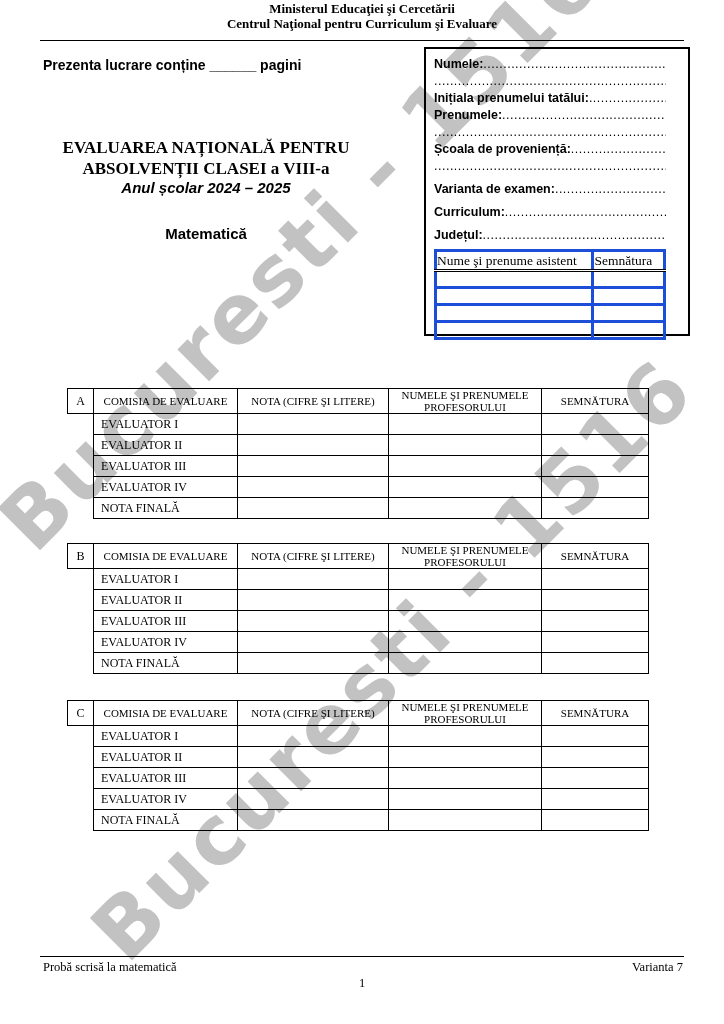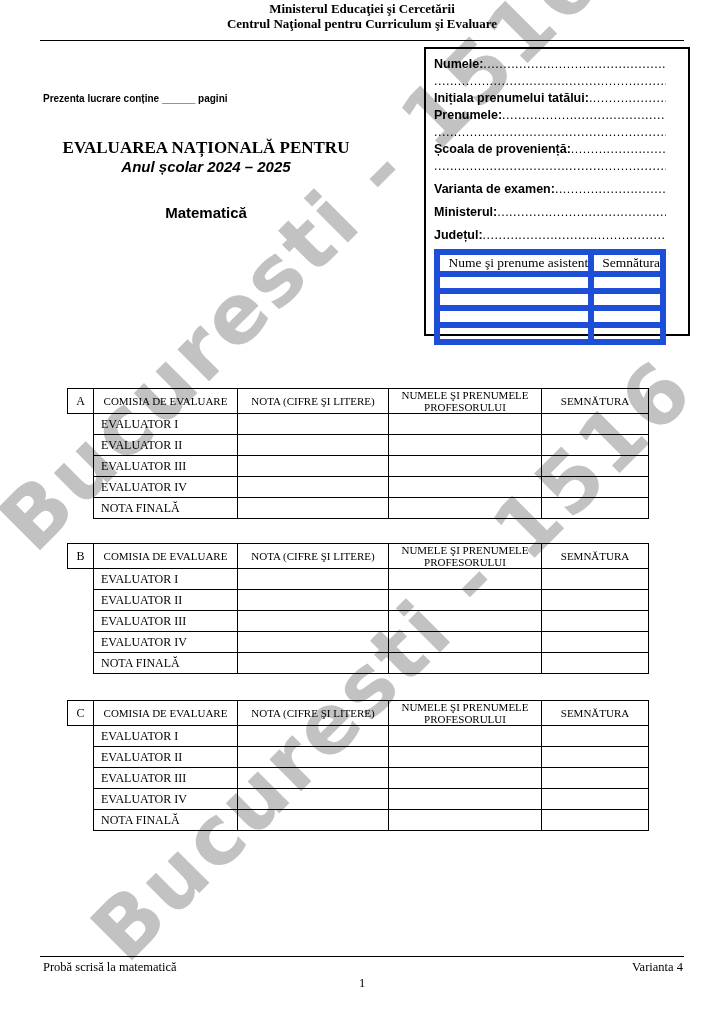--- a/index.html
+++ b/index.html
@@ -17,38 +17,38 @@
     user-select:none;
   }
   .wm-1 { left:300px; top:250px; }
   .wm-2 { left:392px; top:660px; }
   .layer { position:absolute; inset:0; z-index:1; }
   
   .ministry { position:absolute; top:1px; left:0; width:100%; text-align:center;
               font-size:13px; line-height:15px;font-weight:bold; }
   .top-rule { position:absolute; top:40px; left:40px; width:644px; border-top:1.5px solid #000; }
   .intro { position:absolute; top:57px; left:43px;
-           font-family:"Liberation Sans", sans-serif; font-weight:bold; font-size:10px;margin-top:36px; }
+           font-family:"Liberation Sans", sans-serif; font-weight:bold; font-size:14px; }
   
   .title-block { position:absolute; top:137px; left:40px; width:332px; text-align:center;
                  font-family:"Liberation Sans", sans-serif; font-weight:bold; }
   .title-main { font-size:17px; line-height:21px;font-family:Liberation Serif, serif; }
   .title-year { margin-top:0; font-size:15px;font-style:italic; }
   .title-subject { margin-top:29px; font-size:15px; }
   
   .id-box { position:absolute; left:424px; top:47px; width:266px; height:289px;
             border:2px solid #000; padding:7px 22px 0 8px;
             font-family:"Liberation Sans", sans-serif; font-size:12.5px; }
   .id-line { display:flex; white-space:nowrap; overflow:hidden; height:17px; line-height:17px; }
   .id-line.spaced { margin-top:5px; height:18px; line-height:18px; }
   .id-label { font-weight:bold; flex:0 0 auto; }
   .id-dots { flex:1 1 0; overflow:hidden; letter-spacing:0.5px; color:#000; }
   .asst-table { border-collapse:collapse; margin-top:5px; table-layout:fixed;
                 font-family:"Liberation Serif", serif; }
-  .asst-table td { border:6px solid #1d4ed8; text-align:right; }
+  .asst-table td { border:3px solid #1d4ed8; text-align:left; }
   .asst-table tr.asst-head td { font-size:13.5px; height:20px; border-bottom:3px double #000; }
   .asst-table tr.asst-row td { height:17px; }
   
   .eval-wrap { position:absolute; left:67px; }
   .eval-a { top:388px; } .eval-b { top:543px; } .eval-c { top:700px; }
   table.eval { border-collapse:collapse; table-layout:fixed; }
   table.eval td { border:1px solid #000; font-size:11px; overflow:hidden; }
   table.eval td.letter { text-align:center; font-size:12px; height:25px; }
   table.eval td.hdr { text-align:center; line-height:12px; height:25px; padding:0 2px; }
   table.eval td.ghost { border:none; }
@@ -72,20 +72,21 @@
     <div class="ministry">
       <div>Ministerul Educaţiei şi Cercetării</div>
       <div>Centrul Naţional pentru Curriculum şi Evaluare</div>
     </div>
     <div class="top-rule"></div>
 
     <div class="intro">Prezenta lucrare conține ______ pagini</div>
 
     <div class="title-block">
       <div class="title-main">EVALUAREA NAȚIONALĂ PENTRU</div>
+      <div class="title-main">ABSOLVENȚII CLASEI a VIII-a</div>
       <div class="title-year">Anul școlar 2024 – 2025</div>
       <div class="title-subject">Matematică</div>
     </div>
 
     <div class="id-box">
       <div>
           <div class="id-line">
             <span class="id-label">Numele:</span>
             <span class="id-dots">..........................................................................................................................</span>
           </div>
@@ -108,21 +109,21 @@
             <span class="id-dots">..........................................................................................................................</span>
           </div>
           <div class="id-line">
             <span class="id-dots">..........................................................................................................................</span>
           </div>
           <div class="id-line spaced">
             <span class="id-label">Varianta de examen: </span>
             <span class="id-dots">..........................................................................................................................</span>
           </div>
           <div class="id-line spaced">
-            <span class="id-label">Ministerul: </span>
+            <span class="id-label">Curriculum: </span>
             <span class="id-dots">..........................................................................................................................</span>
           </div>
           <div class="id-line spaced">
             <span class="id-label">Județul: </span>
             <span class="id-dots">..........................................................................................................................</span>
           </div>
         </div>
       <table class="asst-table">
           <colgroup>
             <col style="width: 172px;">
@@ -316,17 +317,17 @@
                 <td></td>
                 <td></td>
               </tr>
             </tbody>
           </table>
         </div>
       </div>
 
     <div class="footer-rule"></div>
     <div class="footer-left">Probă scrisă la matematică</div>
-    <div class="footer-right">Varianta 4</div>
+    <div class="footer-right">Varianta 7</div>
     <div class="footer-page">1</div>
 
   </div>
 </div>
 
 </body></html>

